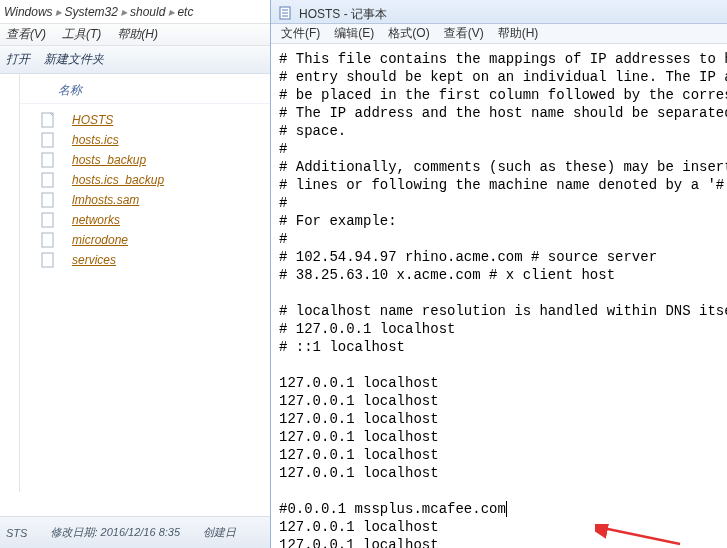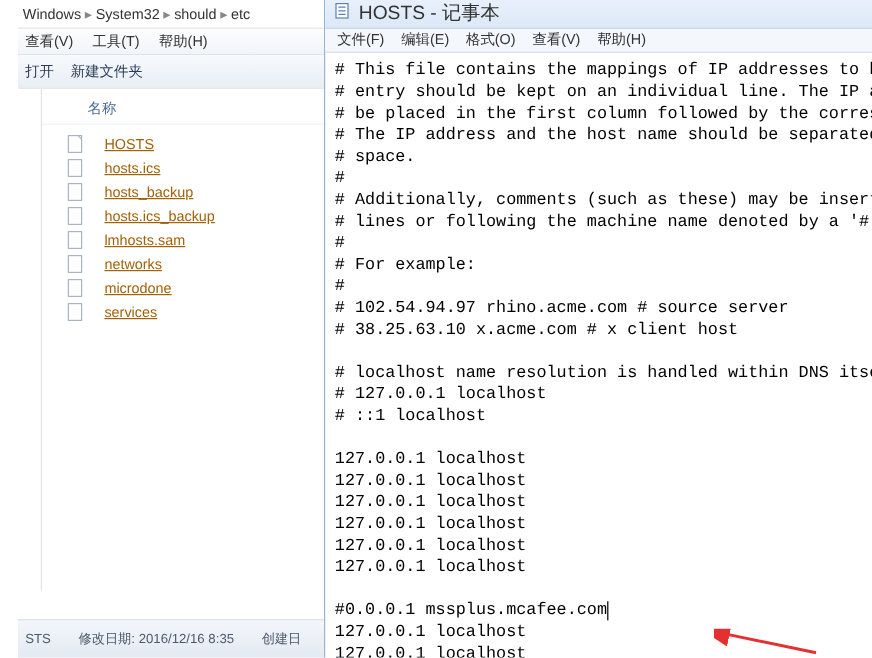--- a/index.html
+++ b/index.html
@@ -1,36 +1,36 @@
 <!DOCTYPE html>
 <html><head>
 <meta charset="utf-8">
 <style>
 * { margin: 0; padding: 0; box-sizing: border-box; }
 body { font-family: "Microsoft YaHei", "Segoe UI", Tahoma, sans-serif; font-size: 12px; background: #fff; width: 727px; height: 548px; overflow: hidden; position: relative; }
 
 
-.explorer { position: absolute; left: 15px; top: 0; width: 270px; height: 548px; background: #fff; }
+.explorer { position: absolute; left: 0; top: 0; width: 270px; height: 548px; background: #fff; font-style: italic; }
 .breadcrumb { height: 24px; background: #fff; border-bottom: 1px solid #e3e3e3; display: flex; align-items: center; padding-left: 4px; font-size: 12px; color: #333; }
 .breadcrumb span.sep { color: #888; margin: 0 3px; }
 .explorer-menu { height: 22px; display: flex; align-items: center; gap: 16px; padding-left: 6px; border-bottom: 1px solid #e3e3e3; background: linear-gradient(#fdfdfd,#f1f4f9); font-size: 12px; color: #333; }
 .explorer-toolbar { height: 28px; display: flex; align-items: center; gap: 14px; padding-left: 6px; background: linear-gradient(#f7fafc,#e8eef6); border-bottom: 1px solid #d8dee8; font-size: 12px; color: #2a3b55; }
 .explorer-body { display: flex; height: 418px; }
 .tree-pane { width: 20px; background: #fff; border-right: 1px solid #e3e3e3; }
 .file-pane { flex: 1; background: #fff; padding-top: 4px; }
 .col-header { padding: 4px 0 4px 38px; color: #4a6a9c; font-size: 12px; border-bottom: 1px solid #eef2f8; }
 .file-list { padding: 6px 0 0 16px; }
 .file-item { display: flex; align-items: center; height: 20px; padding: 0 4px; cursor: default; }
 .file-icon { width: 16px; height: 16px; margin-right: 6px; display: inline-block; }
 .file-name { text-decoration: underline; color: #a16207; margin-left: 10px; }
 .status-bar { position: absolute; bottom: 0; left: 0; right: 0; height: 32px; background: linear-gradient(#f3f6fb,#e4eaf3); border-top: 1px solid #d8dee8; display: flex; align-items: center; padding-left: 6px; font-size: 11px; color: #4a5a6a; gap: 23px; }
 
 
 .notepad { position: absolute; left: 270px; top: 0; width: 457px; height: 548px; border-left: 1px solid #97b4d6; background: #fff; display: flex; flex-direction: column; }
-.np-title { height: 24px; background: linear-gradient(#e8f0fb,#dce8f7); display: flex; align-items: center; padding-left: 8px; font-size: 16px; color: #333; border-bottom: 1px solid #b8c8df; }
+.np-title { height: 24px; background: linear-gradient(#e8f0fb,#dce8f7); display: flex; align-items: flex-end; padding-left: 8px; font-size: 12px; color: #333; border-bottom: 1px solid #b8c8df; }
 .np-menu { height: 20px; display: flex; align-items: center; gap: 14px; padding-left: 10px; background: #f4f7fb; border-bottom: 1px solid #d8dee8; font-size: 12px; color: #333; }
 .np-body { flex: 1; padding: 6px 8px; font-family: "SimSun","NSimSun","Courier New",monospace; font-size: 14px; line-height: 18px; color: #000; white-space: pre; overflow: hidden; position: relative; }
 .cursor { border-right: 1px solid #000; }
 
 
 .arrow { position: absolute; left: 595px; top: 524px; pointer-events: none; }
 
 
 .doc-icon { fill: #fff; stroke: #a8b4c4; stroke-width: 1; }
 </style>

